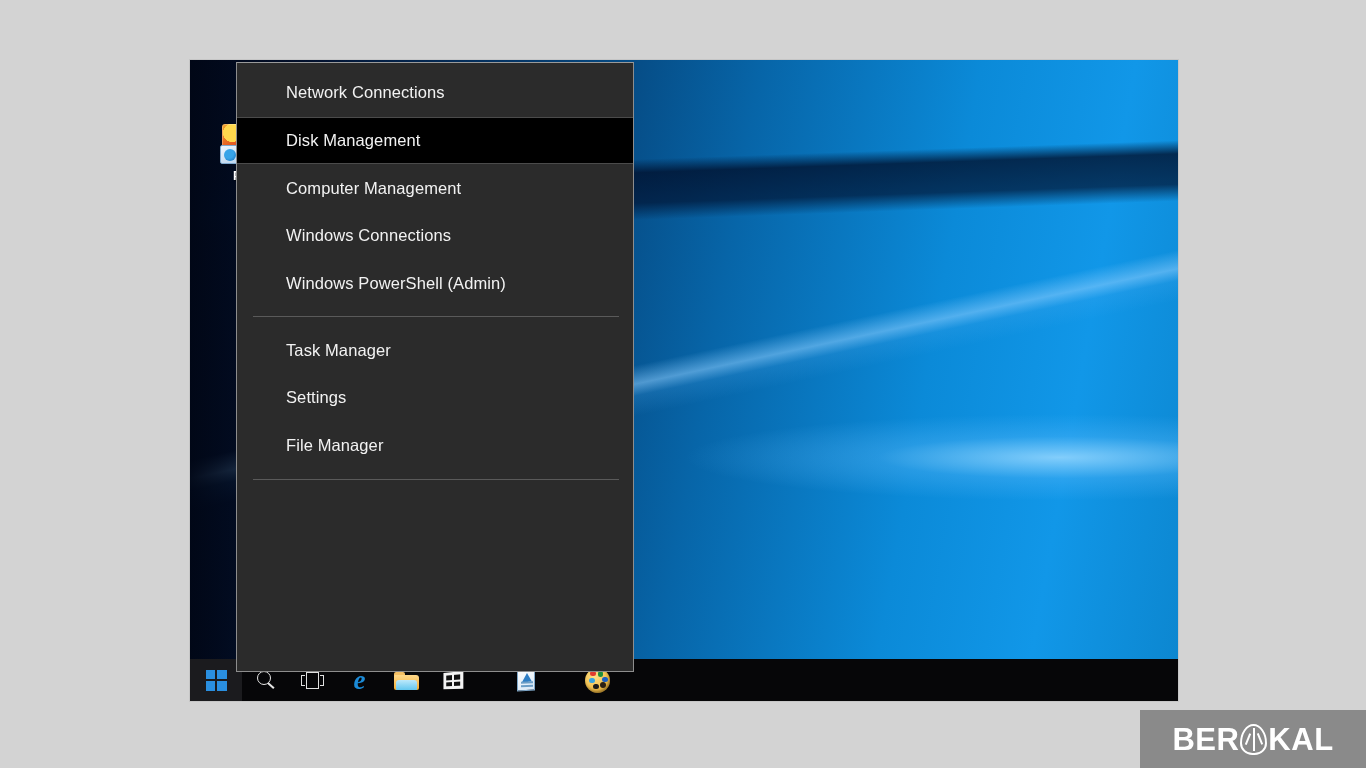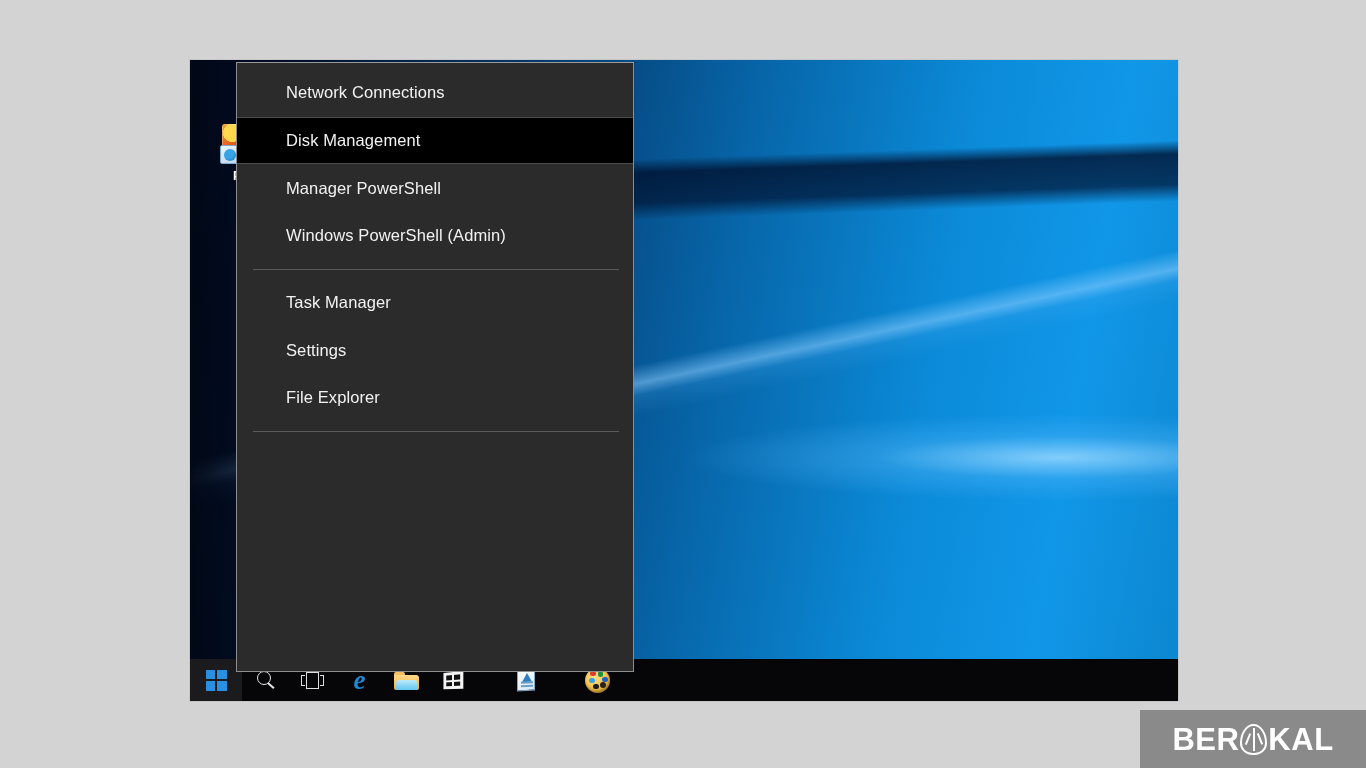--- a/index.html
+++ b/index.html
@@ -277,36 +277,39 @@
 
     <div id="winx">
 
       <div class="menu-item">
         <span class="txt">Network Connections</span>
       </div>
       <div class="menu-item selected">
         <span class="txt">Disk Management</span>
       </div>
       <div class="menu-item">
-        <span class="txt">Manager PowerShell</span>
+        <span class="txt">Computer Management</span>
+      </div>
+      <div class="menu-item">
+        <span class="txt">Windows Connections</span>
       </div>
       <div class="menu-item">
         <span class="txt">Windows PowerShell (Admin)</span>
       </div>
 
       <div class="sep"></div>
 
       <div class="menu-item">
         <span class="txt">Task Manager</span>
       </div>
       <div class="menu-item">
         <span class="txt">Settings</span>
       </div>
       <div class="menu-item">
-        <span class="txt">File Explorer</span>
+        <span class="txt">File Manager</span>
       </div>
 
       <div class="sep"></div>
 
 
     </div>
 
     <div id="taskbar">
 
       <div class="tb-btn start">

